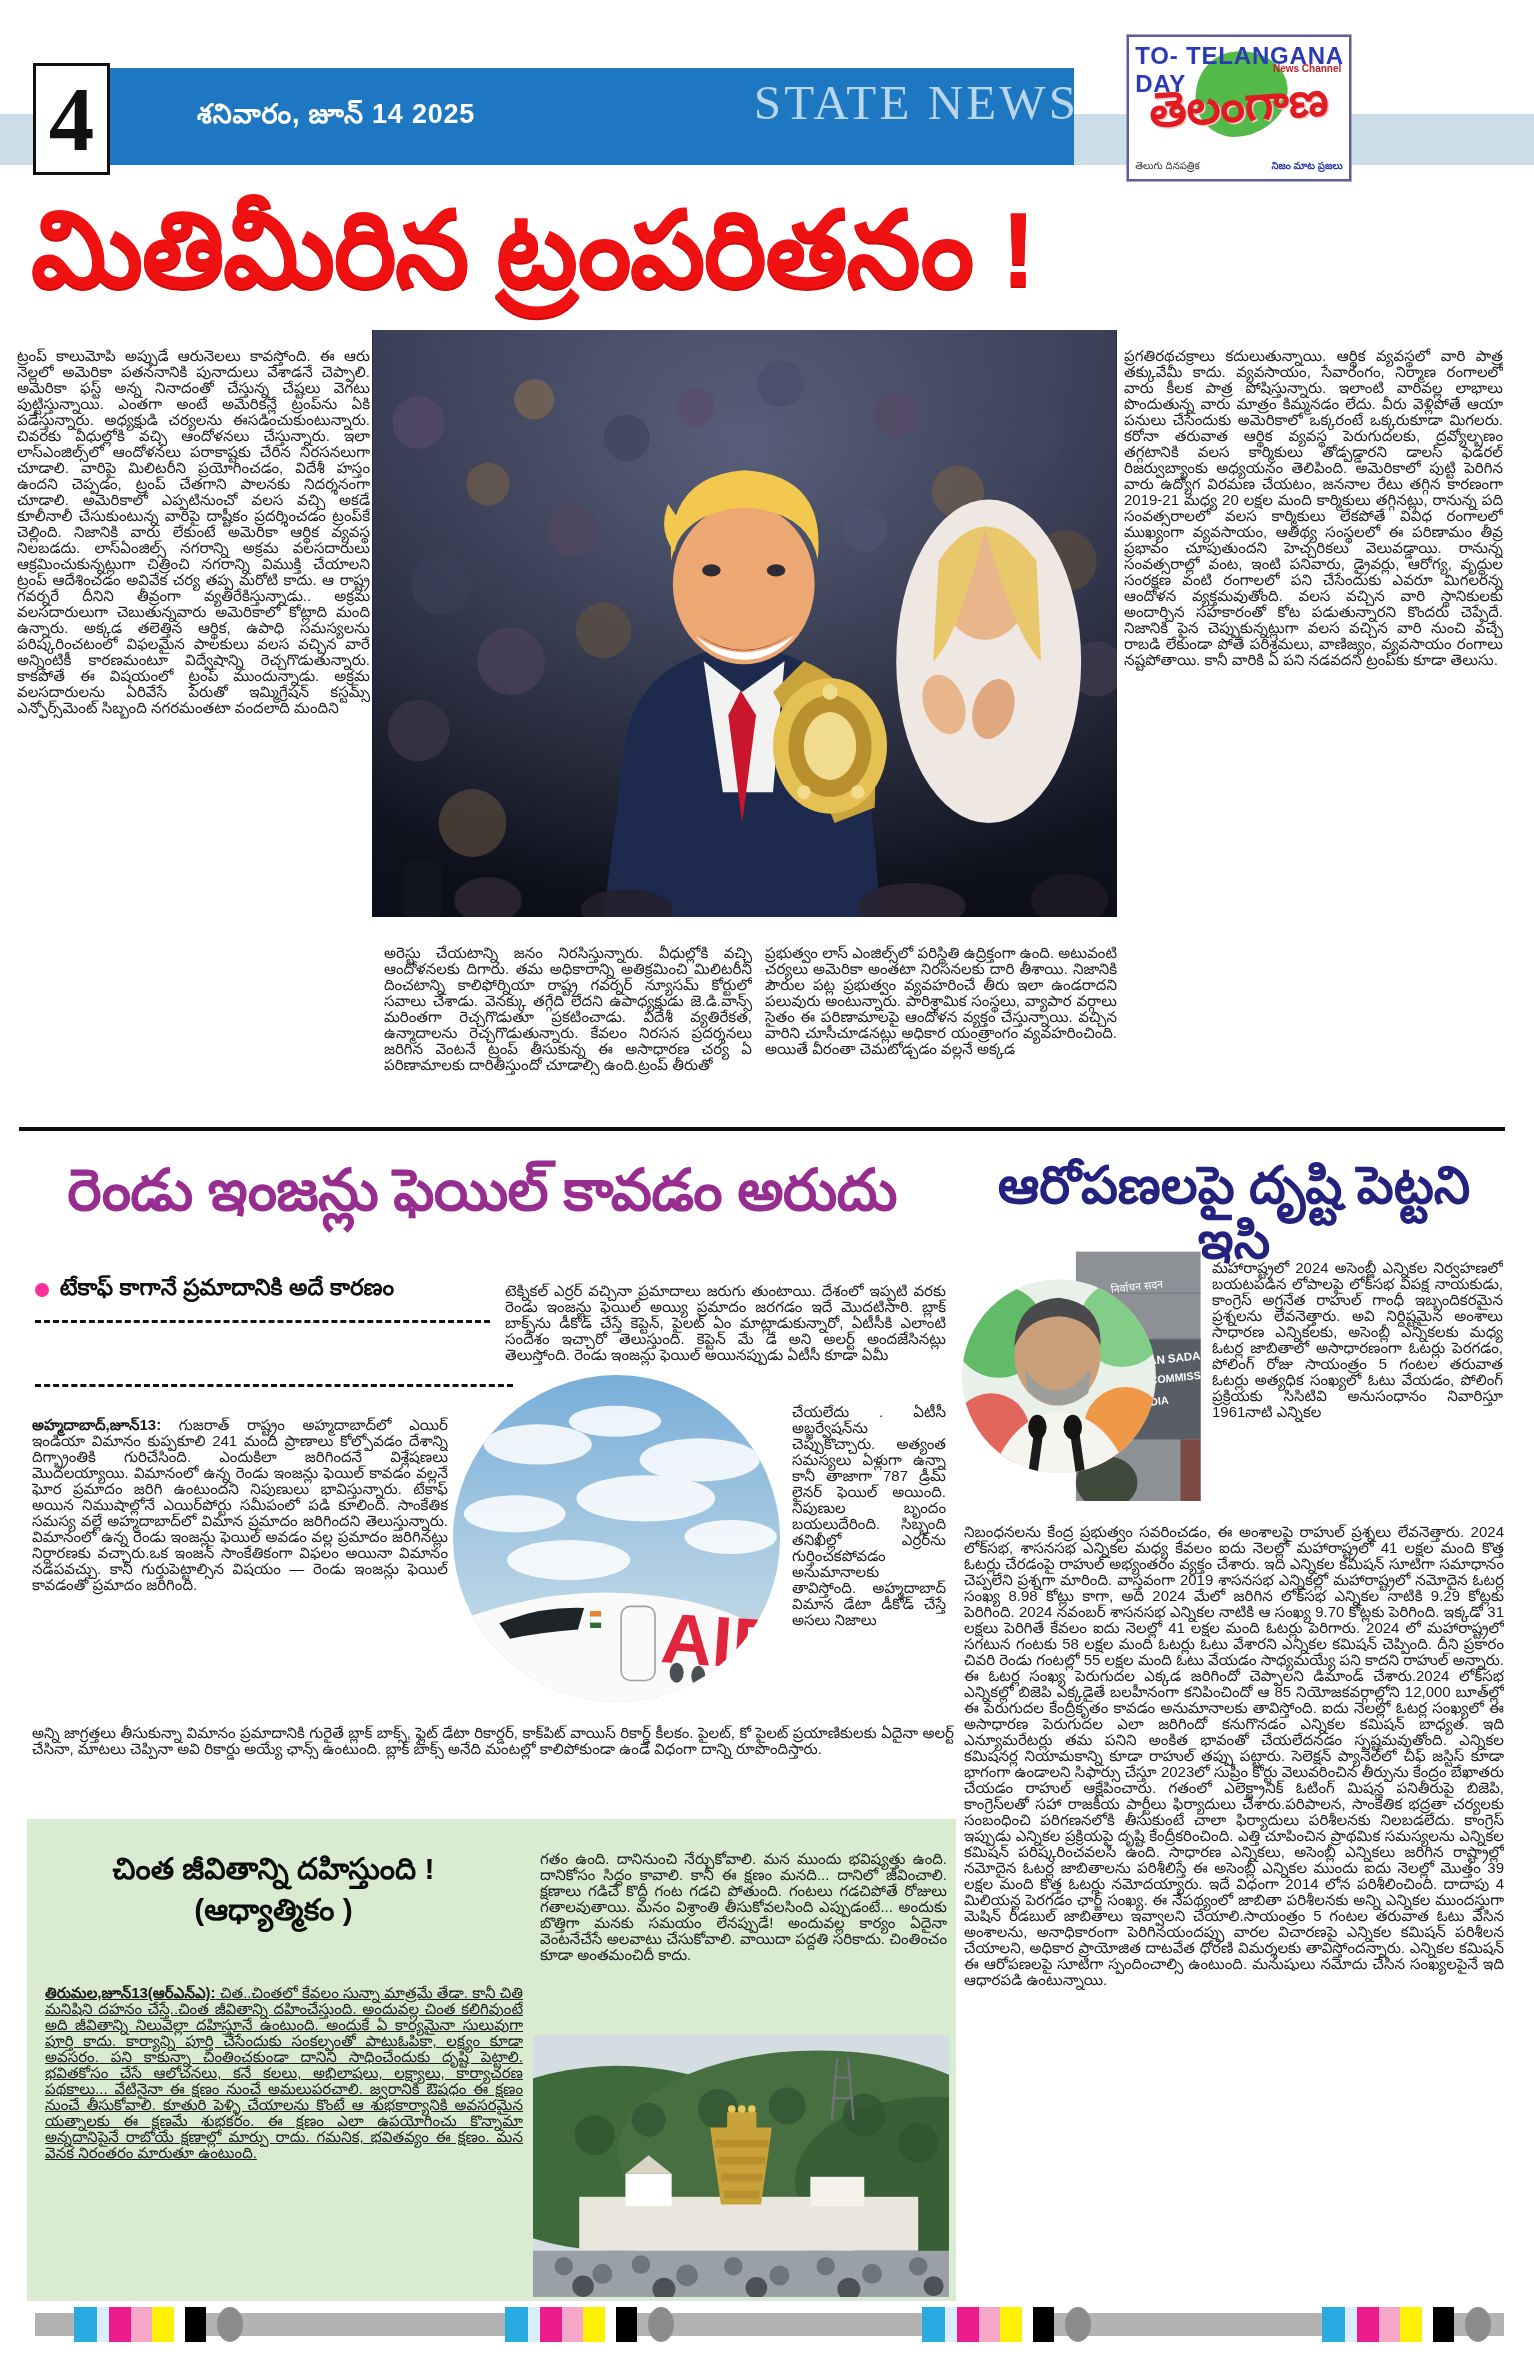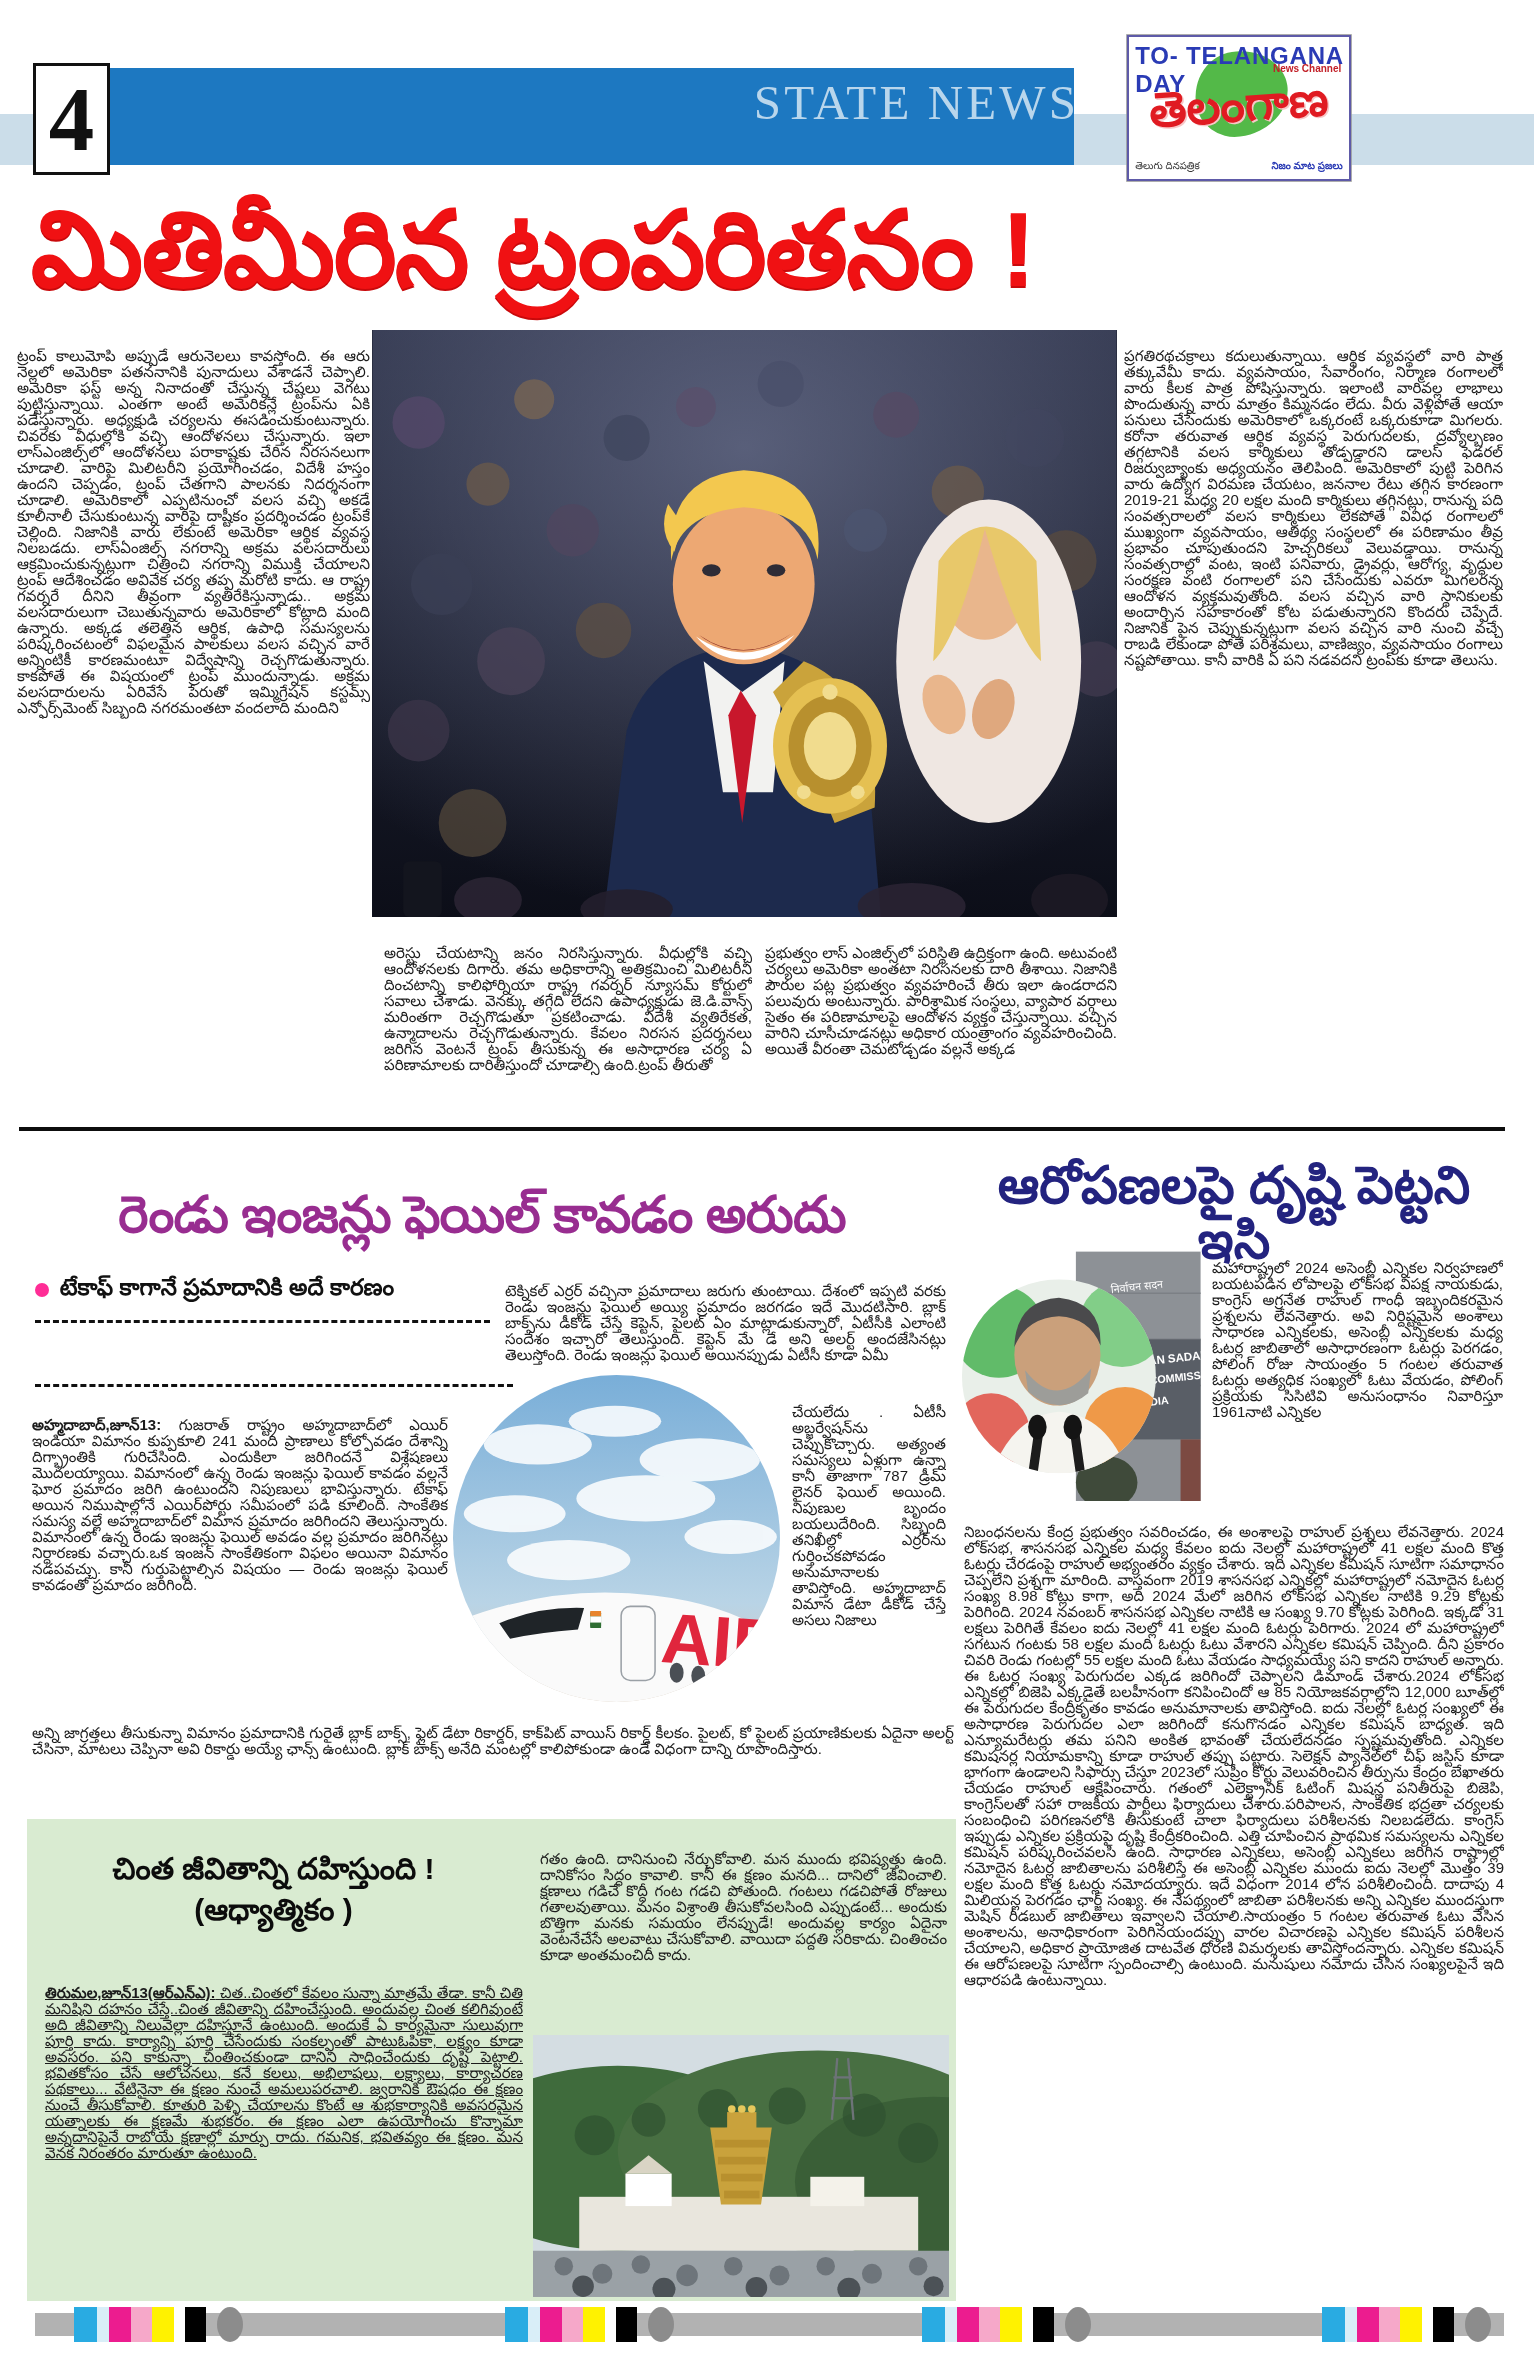--- a/index.html
+++ b/index.html
@@ -32,22 +32,22 @@
                  font-size:106px;font-weight:800;letter-spacing:-1.5px;line-height:1.1;
                  text-shadow:0 1.5px 0 #c9090b;}
   .bodytxt{font-size:15px;line-height:16px;text-align:justify;overflow:hidden;color:#1b1b1b;}
   #lead-col1{left:17px;top:333px;width:353px;height:776px;}
   #lead-col2{left:384px;top:930px;width:368px;height:193px;}
   #lead-col3{left:765px;top:930px;width:352px;height:193px;}
   #lead-col4{left:1124px;top:333px;width:379px;height:789px;}
   #lead-photo{left:372px;top:330px;width:745px;height:587px;background:#101320;}
   #rule-mid{left:19px;top:1127px;width:1486px;height:3.9px;background:#0d0d0d;}
   
-  #ai-headline{left:35px;top:1188px;width:894px;text-align:center;color:#982d90;
-               font-size:51px;font-weight:800;letter-spacing:-0.8px;line-height:1.05;}
+  #ai-headline{left:35px;top:1160px;width:894px;text-align:center;color:#982d90;
+               font-size:58px;font-weight:800;letter-spacing:-0.8px;line-height:1.05;}
   .bullet-row{display:flex;align-items:center;gap:10.8px;}
   .bullet-dot{width:14px;height:14px;border-radius:50%;background:#ff2d96;flex:0 0 auto;}
   .bullet-text{font-size:23px;font-weight:700;color:#111;}
   #ai-b1{left:35px;top:1274px;width:463px;}
   #ai-b2{left:35px;top:1335px;width:493px;}
   .dashrule{height:0;border-top:3.1px dashed #111;}
   #ai-d1{left:35px;top:1320px;width:455px;}
   #ai-d2{left:35px;top:1384px;width:478px;}
   #ai-left{left:32px;top:1402px;width:416px;height:302px;}
   #ai-topright{left:505px;top:1268px;width:441px;height:116px;}
@@ -84,20 +84,21 @@
 </head>
 <body>
 
 <div id="page">
 
   <div class="abs" id="band-light"></div>
   <div class="abs" id="band-blue"></div>
   <div class="abs" id="pageno-box">
     <span>4</span>
   </div>
+  <div class="abs" id="edition-date">శనివారం, జూన్ 14  2025</div>
   <div class="abs" id="section-title">STATE NEWS</div>
 
   <div class="abs" id="logo">
     <div class="map"></div>
     <div class="row1">
       <b>TO-DAY</b>
       <b>TELANGANA</b>
     </div>
     <div class="nc">News Channel</div>
     <div class="script">తెలంగాణ</div>

